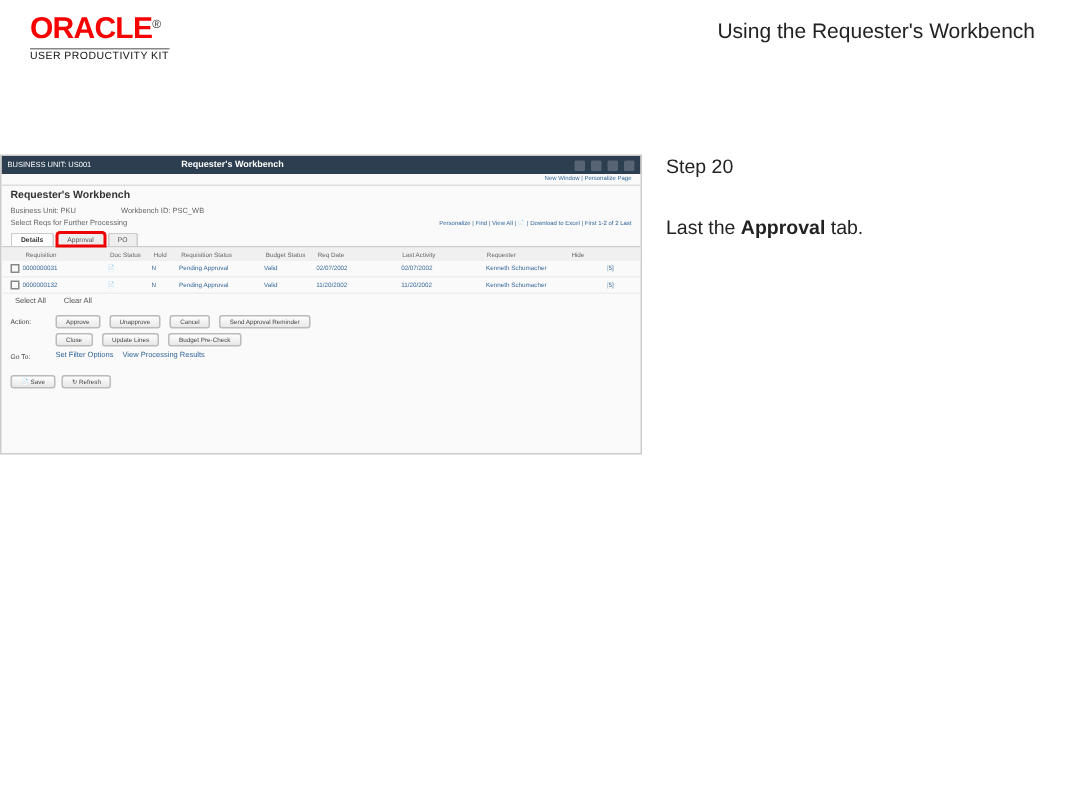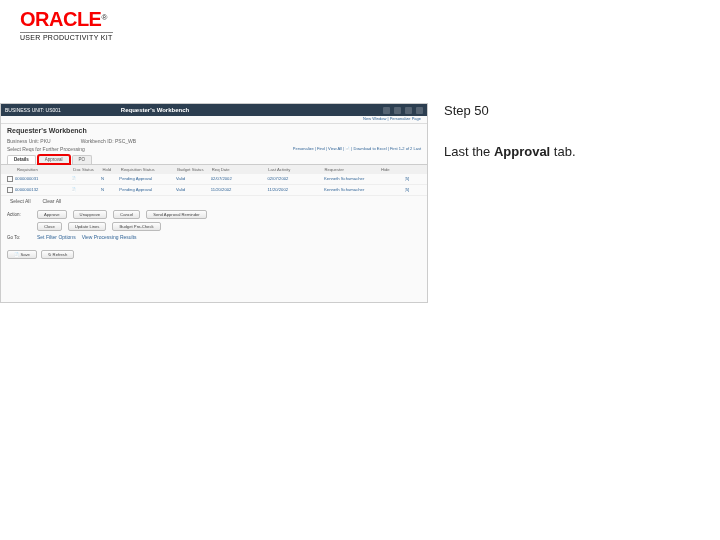--- a/index.html
+++ b/index.html
@@ -43,20 +43,21 @@
 </head>
 <body>
 
 <div class="header">
   <div class="logo-block">
     <div>
       <span class="oracle-logo">ORACLE</span><span class="trademark">®</span>
     </div>
     <div class="subtitle">USER PRODUCTIVITY KIT</div>
   </div>
+  <div class="main-title">Using the Requester's Workbench</div>
 </div>
 
 <div class="content">
   <div class="screenshot">
     <div class="ss-topbar">
       <span class="brand">BUSINESS UNIT: US001</span>
       <span class="title">Requester's Workbench</span>
       <div class="icons">
         <span class="ic"></span>
         <span class="ic"></span>
@@ -144,18 +145,18 @@
         <span style="color:#369">View Processing Results</span>
       </div>
     </div>
     <div class="ss-footer">
       <span class="ss-btn">📄 Save</span>
       <span class="ss-btn">↻ Refresh</span>
     </div>
   </div>
 
   <div class="instructions">
-    <div class="step">Step 50</div>
+    <div class="step">Step 20</div>
     <div class="body">
       <span>Last the </span><b>Approval</b><span> tab.</span>
     </div>
   </div>
 </div>
 
 </body></html>

